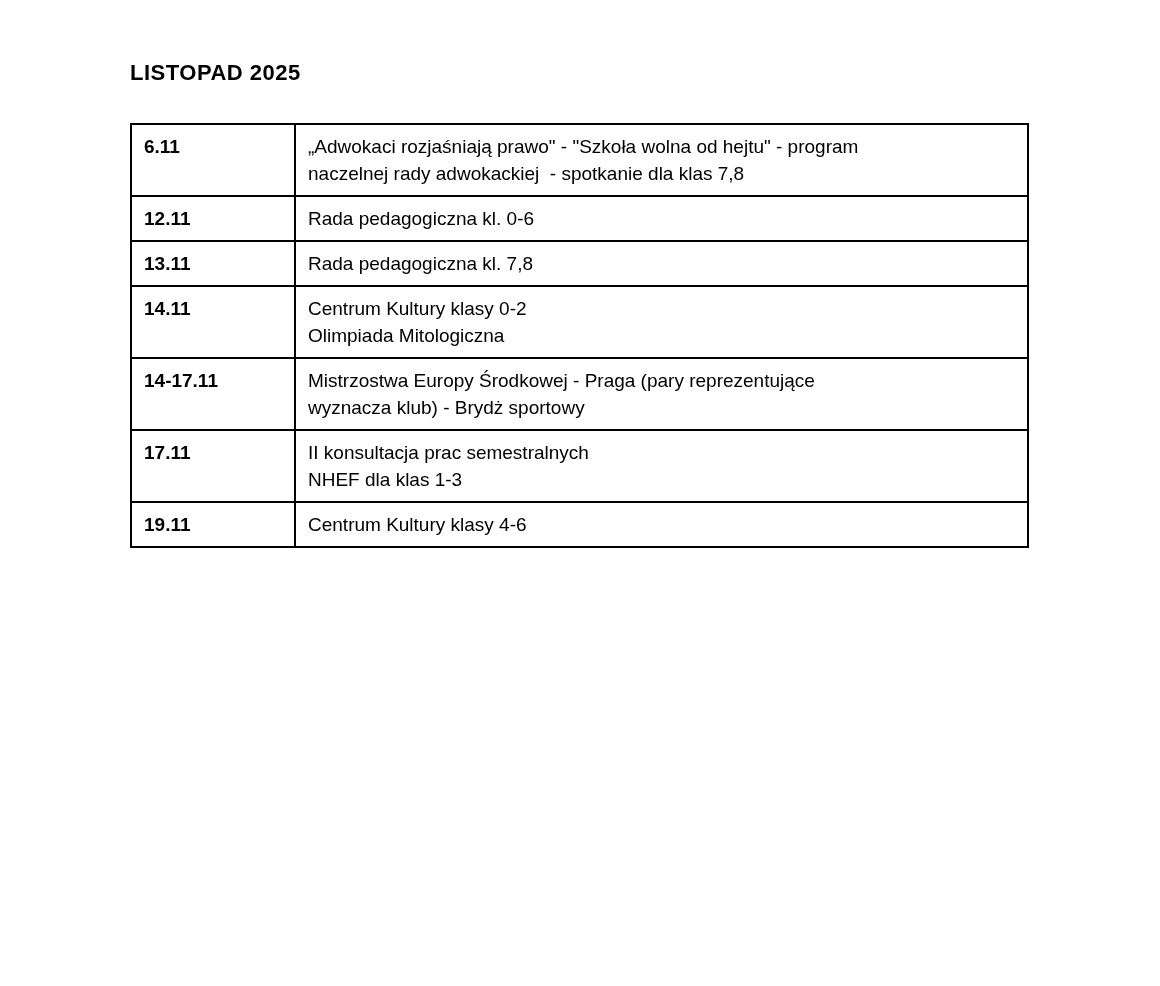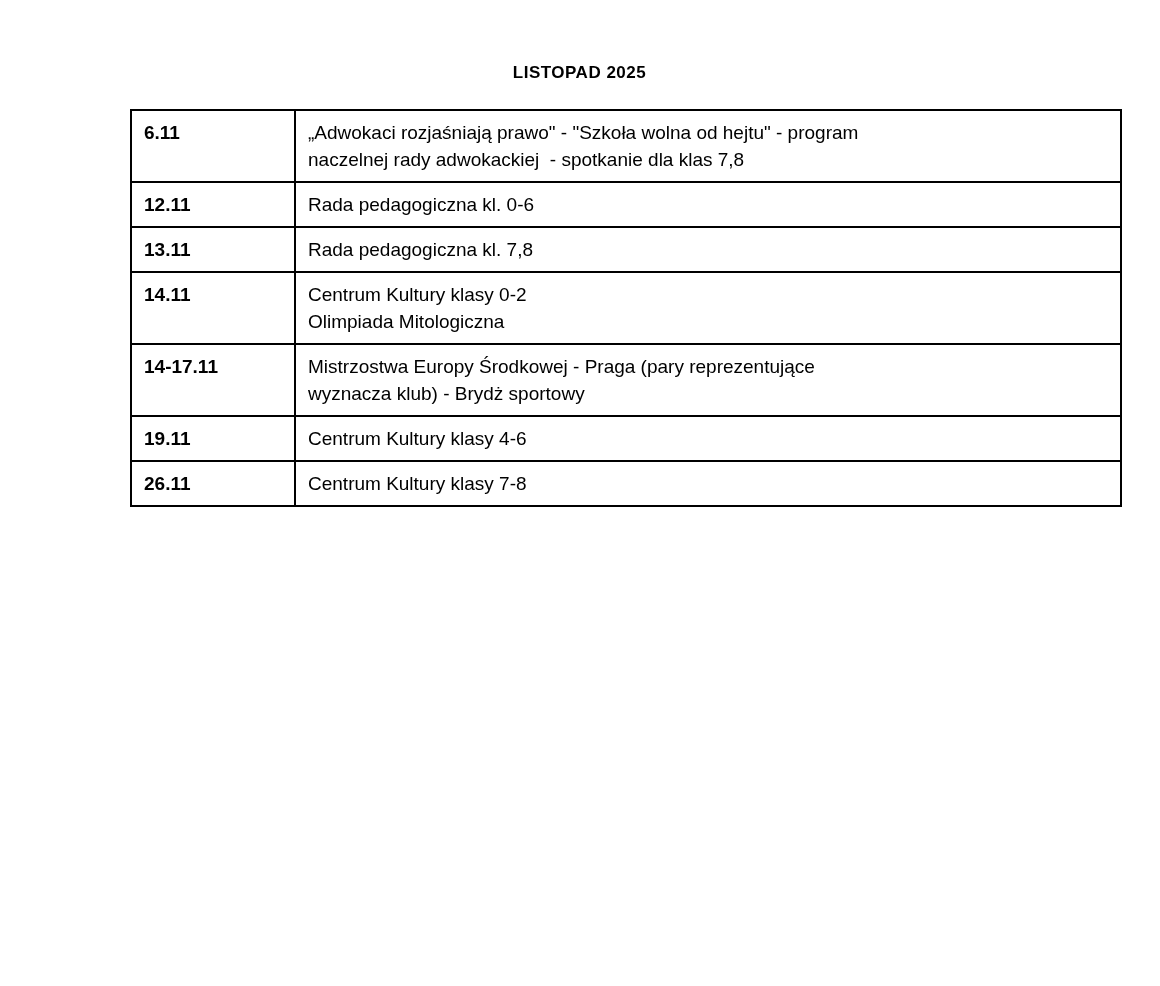--- a/index.html
+++ b/index.html
@@ -16,30 +16,30 @@
   }
   .page {
     padding-top: 57px;
   }
   .content {
     width: 899px;
     margin-left: 130px;
   }
   .doc-title {
     margin: 0;
-    font-size: 17px;
+    font-size: 22px;
     line-height: 32px;
     font-weight: bold;
-    text-align: center;
+    text-align: left;
     letter-spacing: 0.5px;
   }
   table.events {
-    margin-top: 20px;
+    margin-top: 34px;
     border-collapse: collapse;
-    width: 992px;
+    width: 899px;
     table-layout: fixed;
   }
   table.events td {
     border: 2px solid #000000;
     vertical-align: top;
     font-size: 19px;
     line-height: 27px;
     padding: 8px 10px 8px 12px;
     background: #ffffff;
   }
@@ -79,23 +79,24 @@
           <td class="date-cell">14.11</td>
           <td class="event-cell">Centrum Kultury klasy 0-2
 Olimpiada Mitologiczna</td>
         </tr>
           <tr class="">
           <td class="date-cell">14-17.11</td>
           <td class="event-cell">Mistrzostwa Europy Środkowej - Praga (pary reprezentujące
 wyznacza klub) - Brydż sportowy</td>
         </tr>
           <tr class="">
+          <td class="date-cell">17.11</td>
+          <td class="event-cell">II konsultacja prac semestralnych
+NHEF dla klas 1-3</td>
+        </tr>
+          <tr class="">
           <td class="date-cell">19.11</td>
           <td class="event-cell">Centrum Kultury klasy 4-6</td>
-        </tr>
-          <tr class="">
-          <td class="date-cell">26.11</td>
-          <td class="event-cell">Centrum Kultury klasy 7-8</td>
         </tr>
         </tbody>
     </table>
   </div>
 </div>
 
 </body></html>

